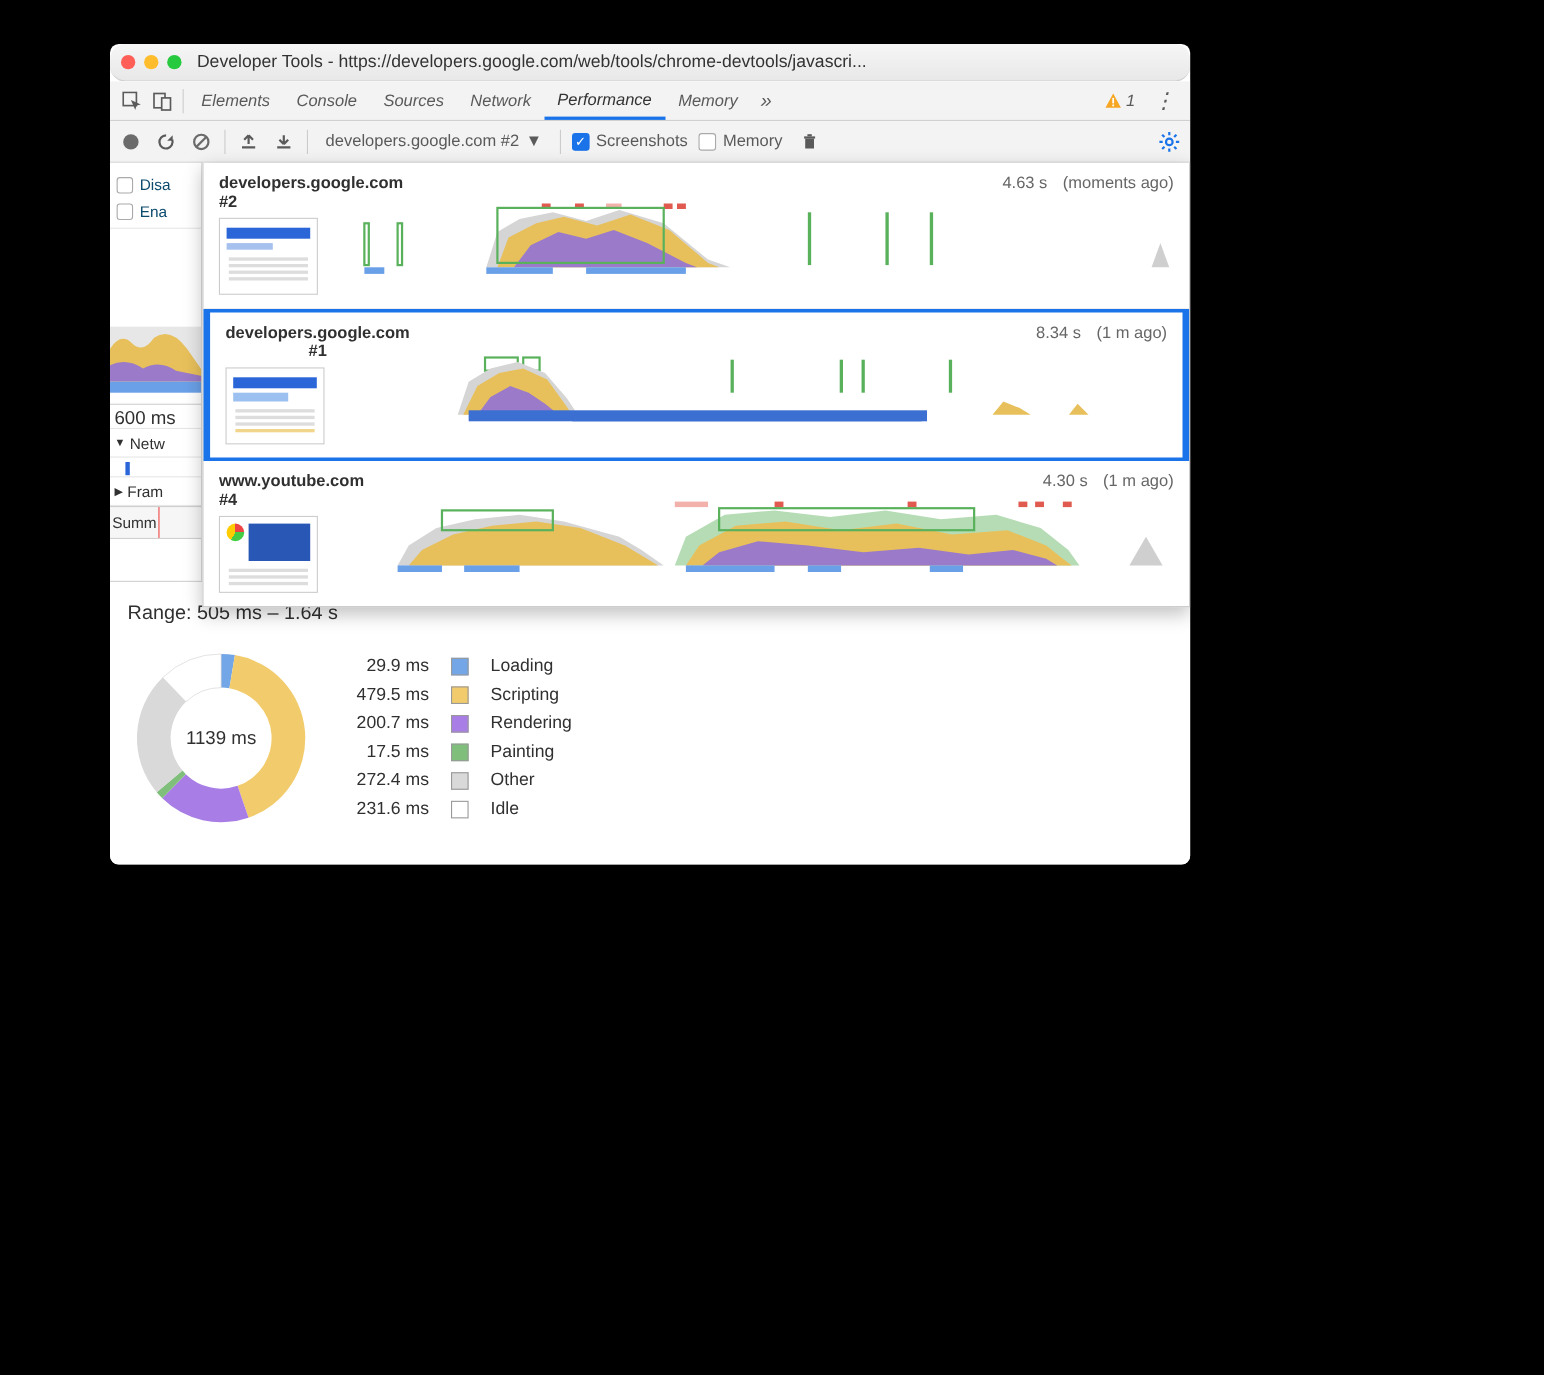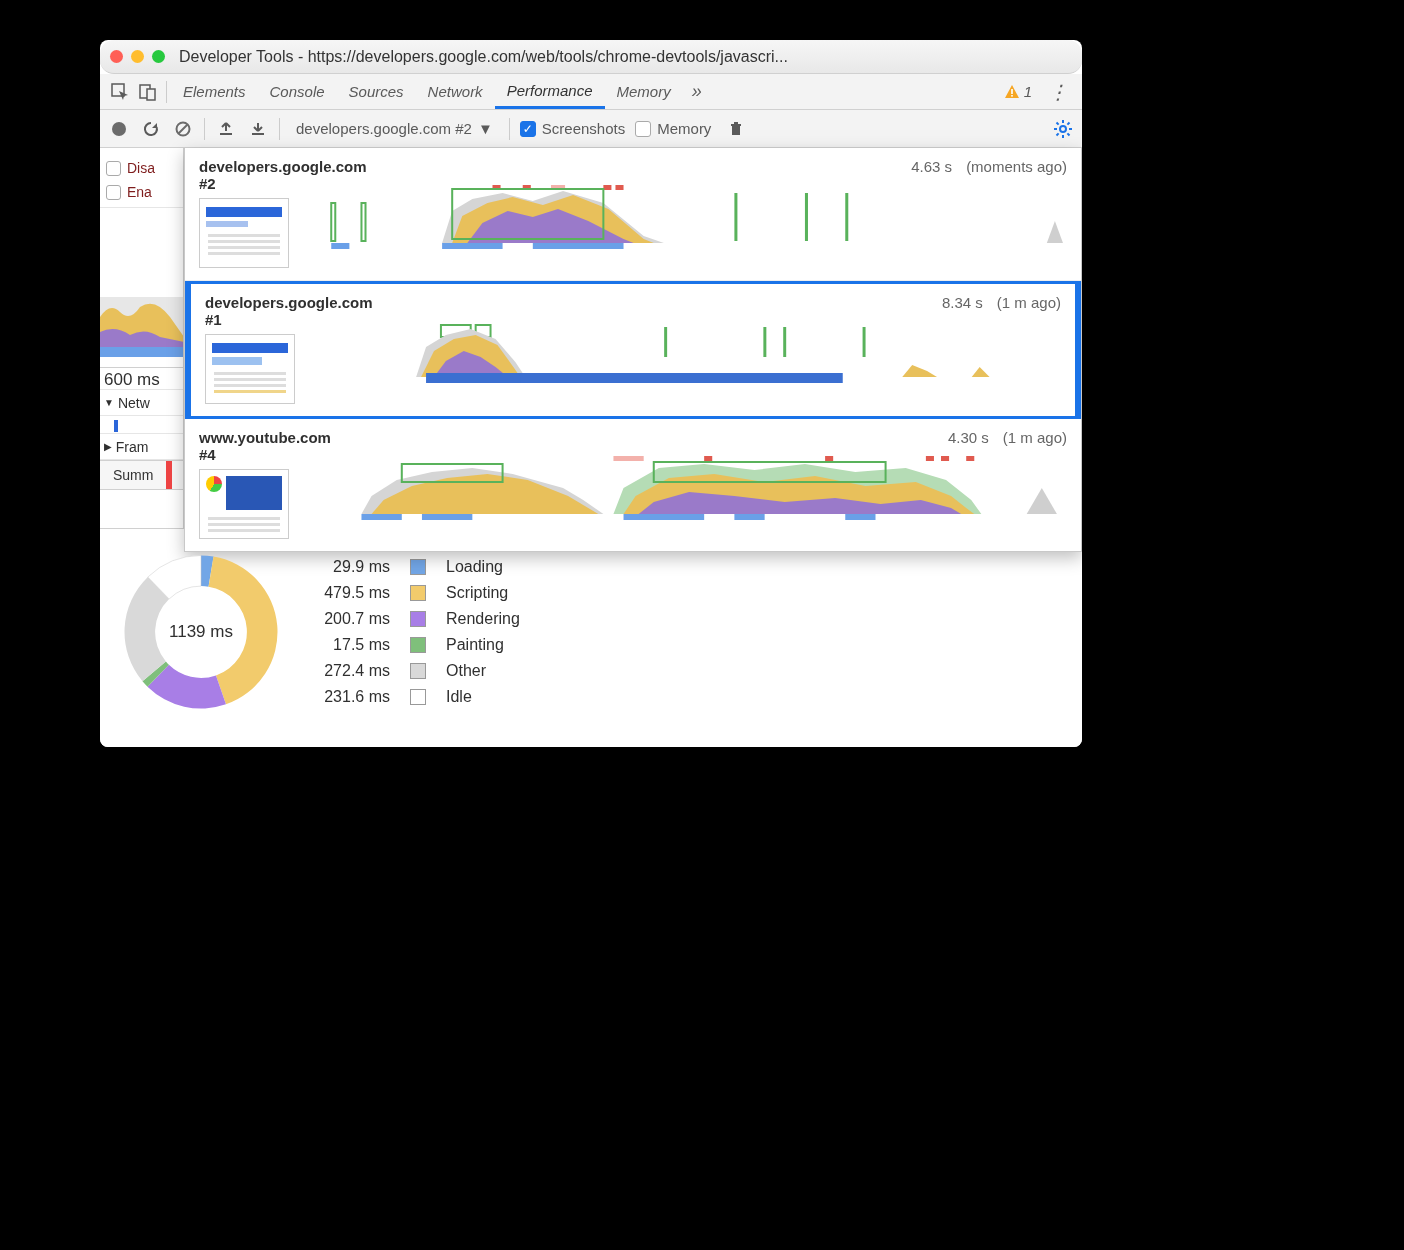--- a/index.html
+++ b/index.html
@@ -82,54 +82,54 @@
 
   
   .leftcol {
     width: 84px;
     border-right: 1px solid #d0d0d0;
   }
   .leftcol .pane-top {
     height: 60px; padding:8px 6px;
     border-bottom:1px solid #e6e6e6;
   }
-  .leftcol .cbrow { display:flex; align-items:center; gap:6px; font-size:14px; color:#7f1d1d; height:24px;}
+  .leftcol .cbrow { display:flex; align-items:center; gap:6px; font-size:14px; color:#0c4a6e; height:24px;}
   .leftcol .cbrowbox { width:15px;height:15px;border:1px solid #aaa;border-radius:3px;background:#fff;}
   .leftcol .overview {
     height: 160px;
     position:relative;
     overflow:hidden;
     border-bottom:1px solid #d0d0d0;
   }
   .leftcol .overview .greybar { position:absolute;left:0;right:0;height:50px;bottom:20px; background:#e7e7e7;}
   .leftcol .overview .bluebar { position:absolute;left:0;right:0;height:10px;bottom:10px; background:#6aa0e8;}
   .leftcol .timescale { height:22px; font-size:17px; padding:2px 4px; border-bottom:1px solid #e6e6e6;}
   .leftcol .accrow { height:26px; display:flex; align-items:center; padding:0 4px; font-size:14px; border-bottom:1px solid #e6e6e6; gap:4px; overflow:hidden; white-space:nowrap;}
   .leftcol .accrow .tri { font-size:10px; }
   .tabs2 { display:flex; border-top:1px solid #d0d0d0; border-bottom:1px solid #d0d0d0; height:30px; align-items:center; background:#f6f6f6;}
-  .tabs2 .t2 { padding:0 13px; font-size:14px; color:#333; border-right:6px solid #ef4444; height:100%; display:flex; align-items:center;}
+  .tabs2 .t2 { padding:0 2px; font-size:14px; color:#333; border-right:1px solid #ef4444; height:100%; display:flex; align-items:center;}
 
   
   .recordings {
     position:absolute;
     left:84px; top:0;
     right:0;
     background:#fff;
     border:1px solid #c8c8c8;
     border-top:none;
     border-bottom:1px solid #c8c8c8;
     box-shadow: 0 6px 16px rgba(0,0,0,0.25);
   }
   .rec {
     display:flex;
     gap:12px;
     padding:10px 14px 12px 14px;
     border-bottom:1px solid #eee;
   }
-  .rec.selected { border:3px solid #1a73e8; border-left-width:6px; border-right-width:6px; }
+  .rec.selected { border:3px solid #1a73e8; border-left-width:6px; border-right-width:6px;text-align:center; }
   .rec .left { width:90px; flex:none; }
   .rec .thumb { width:90px; height:70px; border:1px solid #ccc; background:#fff; position:relative; overflow:hidden;}
   .rec .thumb .bar { position:absolute; left:6px; right:6px; top:8px; height:10px; background:#2b66d9;}
   .rec .thumb .sub { position:absolute; left:6px; right:40px; top:22px; height:6px; background:#a7c1ef;}
   .rec .thumb .lines span{ display:block; height:3px; background:#ddd; margin:3px 8px 0 8px;}
   .rec .mid { flex:1; }
   .rec .head { display:flex; justify-content:space-between; font-size:15px; margin-bottom:6px;}
   .rec .head .name { font-weight:600; }
   .rec .head .meta { color:#666; display:flex; gap:14px;}
   .rec .chart { height:70px; position:relative; }
@@ -446,20 +446,21 @@
               <rect x="320" y="62" width="80" height="6" fill="#6aa0e8"></rect>
               <rect x="430" y="62" width="30" height="6" fill="#6aa0e8"></rect>
               <rect x="540" y="62" width="30" height="6" fill="#6aa0e8"></rect>
             </svg>
           </div>
         </div>
       </div>
     </div>
 
     <div class="summary">
+      <div class="range">Range: 505 ms – 1.64 s</div>
       <div class="row">
         <div class="donut-wrap">
           <svg id="donut" viewBox="0 0 100 100" width="170" height="170">
               <path d="M 50 5 A 45 45 0 0 1 57.38678625774516 5.610413509671126 L 54.4320717546471 23.366248105802676 A 27 27 0 0 0 50 23 Z" fill="#72a6e6"></path>
               <path d="M 57.38678625774516 5.610413509671126 A 45 45 0 0 1 64.67878715232352 92.53860843676932 L 58.80727229139411 75.5231650620616 A 27 27 0 0 0 54.4320717546471 23.366248105802676 Z" fill="#f2cb6c"></path>
               <path d="M 64.67878715232352 92.53860843676932 A 45 45 0 0 1 18.526440527805665 82.16232351914653 L 31.1158643166834 69.29739411148792 A 27 27 0 0 0 58.80727229139411 75.5231650620616 Z" fill="#a87ee6"></path>
               <path d="M 18.526440527805665 82.16232351914653 A 45 45 0 0 1 15.573684096067787 78.97979940031787 L 29.34421045764067 67.38787964019072 A 27 27 0 0 0 31.1158643166834 69.29739411148792 Z" fill="#7fbf7b"></path>
               <path d="M 15.573684096067787 78.97979940031787 A 45 45 0 0 1 18.731051882662708 17.638713195621087 L 31.238631129597625 30.58322791737265 A 27 27 0 0 0 29.34421045764067 67.38787964019072 Z" fill="#d9d9d9"></path>
               <path d="M 18.731051882662708 17.638713195621087 A 45 45 0 0 1 49.99999999999999 5 L 49.99999999999999 23 A 27 27 0 0 0 31.238631129597625 30.58322791737265 Z" fill="#ffffff" stroke="#ccc" stroke-width="0.3"></path>
             </svg>

